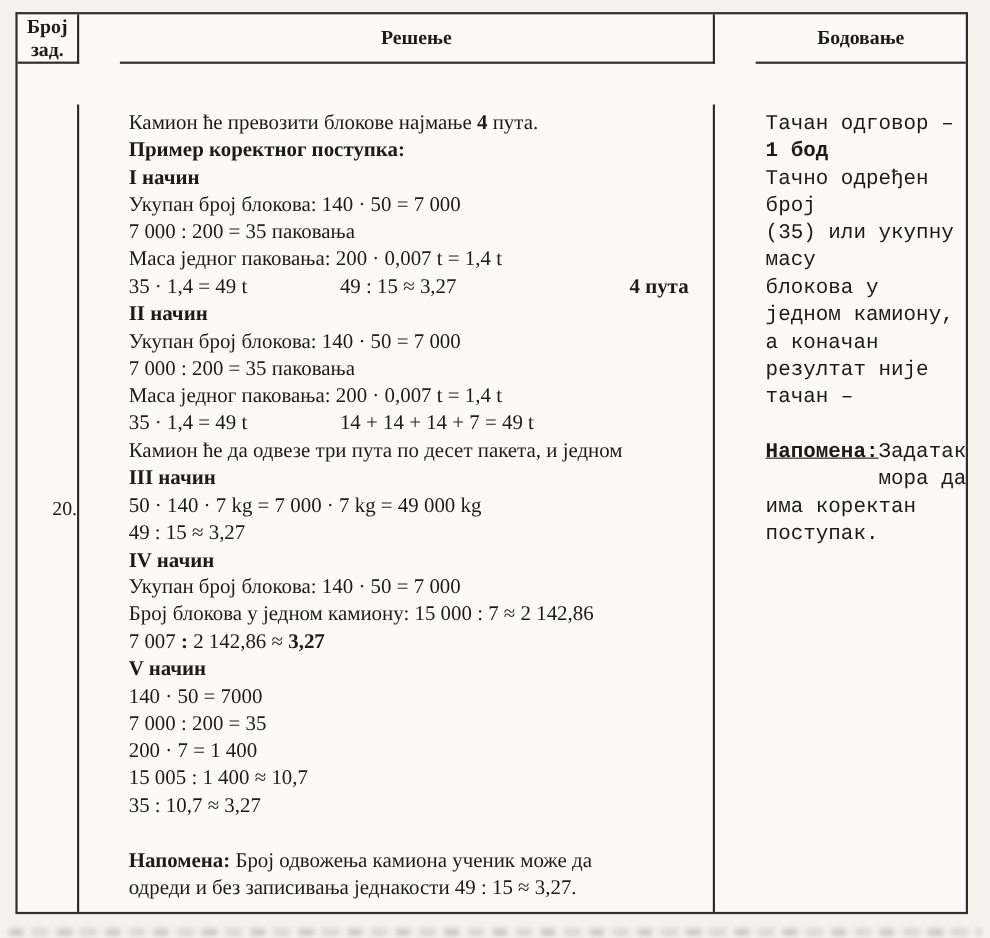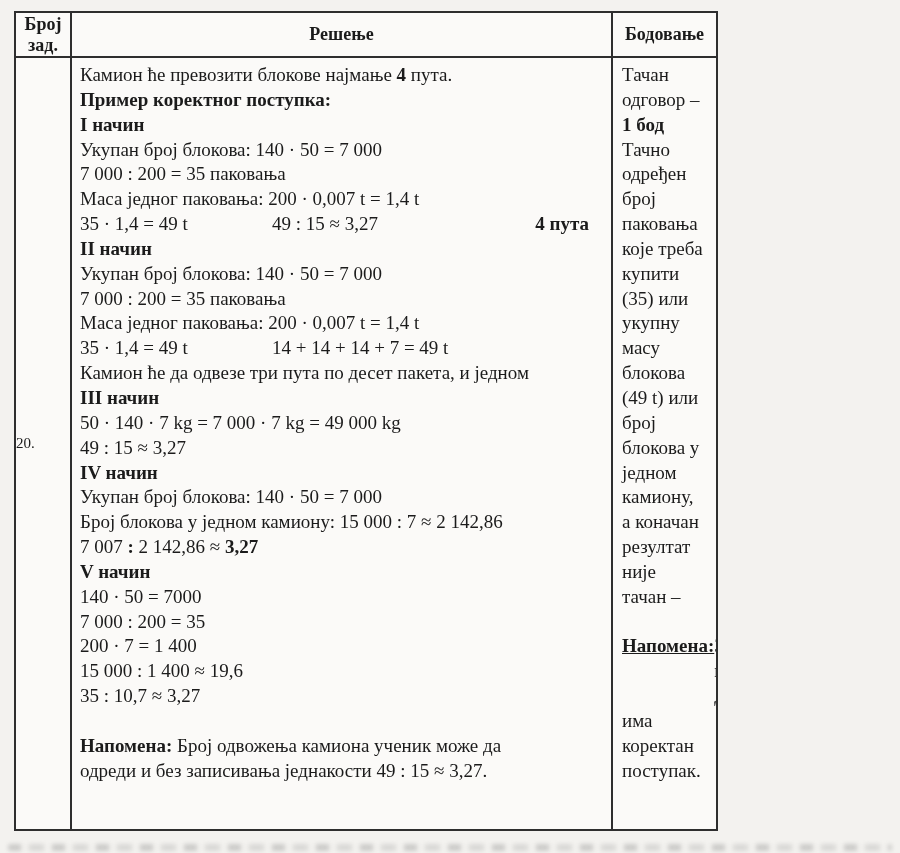--- a/index.html
+++ b/index.html
@@ -4,43 +4,44 @@
 <style>
   html,body{margin:0;padding:0;}
   body{
     width:900px;height:853px;position:relative;overflow:hidden;
     background:#f3f2ef;
     font-family:"Liberation Serif","DejaVu Serif",serif;
     color:#1b1b1b;
     -webkit-font-smoothing:antialiased;
   }
   .doc-table{
-    position:absolute;left:14px;top:11px;width:704px;height:820px;
+    position:absolute;left:14px;top:11px;width:866px;height:820px;
     border:2px solid #2e2e2e;background:#fbfaf8;
     display:grid;
     grid-template-columns:56px 541px 1fr;
     grid-template-rows:45px 1fr;
     box-sizing:border-box;
+    gap:37px;
   }
   .cell{box-sizing:border-box;overflow:hidden;}
   .b-right{border-right:2px solid #2e2e2e;}
   .b-bottom{border-bottom:2px solid #2e2e2e;}
   .hcell{
     display:flex;flex-direction:column;align-items:center;justify-content:center;
     font-weight:bold;font-size:18px;line-height:21px;
   }
   .task-cell{
-    display:flex;align-items:center;justify-content:flex-start;
-    font-size:15px;
+    display:flex;align-items:center;justify-content:flex-end;
+    font-size:18px;
   }
   .body-cell{
     padding:5px 8px 0 8px;
     font-size:19px;line-height:24.85px;
   }
-  .scoring-cell{padding:5px 7px 0 9px;}
+  .scoring-cell{padding:5px 7px 0 9px;font-family:Liberation Mono, monospace;}
   .line{position:relative;display:flex;white-space:pre;min-height:24.85px;}
   .seg{display:inline;}
   .seg.bold{font-weight:bold;}
   .seg.underline{text-decoration:underline;}
   .seg.pos-mid{position:absolute;left:192px;}
   .seg.pos-right{margin-left:auto;padding-right:14px;}
   .scoring-cell .line{white-space:normal;}
   .bottom-artifact{
     position:absolute;left:8px;right:8px;top:844px;height:7px;
     background:repeating-linear-gradient(90deg,
@@ -89,45 +90,39 @@
       <div class="line"><span class="seg">50 · 140 · 7 kg = 7 000 · 7 kg = 49 000 kg</span></div>
       <div class="line"><span class="seg">49 : 15 ≈ 3,27</span></div>
       <div class="line"><span class="seg bold">IV начин</span></div>
       <div class="line"><span class="seg">Укупан број блокова: 140 · 50 = 7 000</span></div>
       <div class="line"><span class="seg">Број блокова у једном камиону: 15 000 : 7 ≈ 2 142,86</span></div>
       <div class="line"><span class="seg">7 007 </span><span class="seg bold">:</span><span class="seg"> 2 142,86 ≈ </span><span class="seg bold">3,27</span></div>
       <div class="line"><span class="seg bold">V начин</span></div>
       <div class="line"><span class="seg">140 · 50 = 7000</span></div>
       <div class="line"><span class="seg">7 000 : 200 = 35</span></div>
       <div class="line"><span class="seg">200 · 7 = 1 400</span></div>
-      <div class="line"><span class="seg">15 000 : 1 400 ≈ 19,6</span></div>
+      <div class="line"><span class="seg">15 005 : 1 400 ≈ 10,7</span></div>
       <div class="line"><span class="seg">35 : 10,7 ≈ 3,27</span></div>
       <div class="line"></div>
       <div class="line"><span class="seg bold">Напомена:</span><span class="seg"> Број одвожења камиона ученик може да</span></div>
       <div class="line"><span class="seg">одреди и без записивања једнакости 49 : 15 ≈ 3,27.</span></div>
     </div>
 
   <div class="cell body-cell scoring-cell" id="scoring-cell">
       <div class="line">
         <span class="seg">Тачан одговор –</span>
       </div>
       <div class="line">
         <span class="seg bold">1 бод</span>
       </div>
       <div class="line">
         <span class="seg">Тачно одређен број</span>
       </div>
       <div class="line">
-        <span class="seg">паковања које треба купити</span>
-      </div>
-      <div class="line">
         <span class="seg">(35) или укупну масу</span>
-      </div>
-      <div class="line">
-        <span class="seg">блокова (49 t) или број</span>
       </div>
       <div class="line">
         <span class="seg">блокова у једном камиону,</span>
       </div>
       <div class="line">
         <span class="seg">а коначан резултат није</span>
       </div>
       <div class="line">
         <span class="seg">тачан –</span>
       </div>

